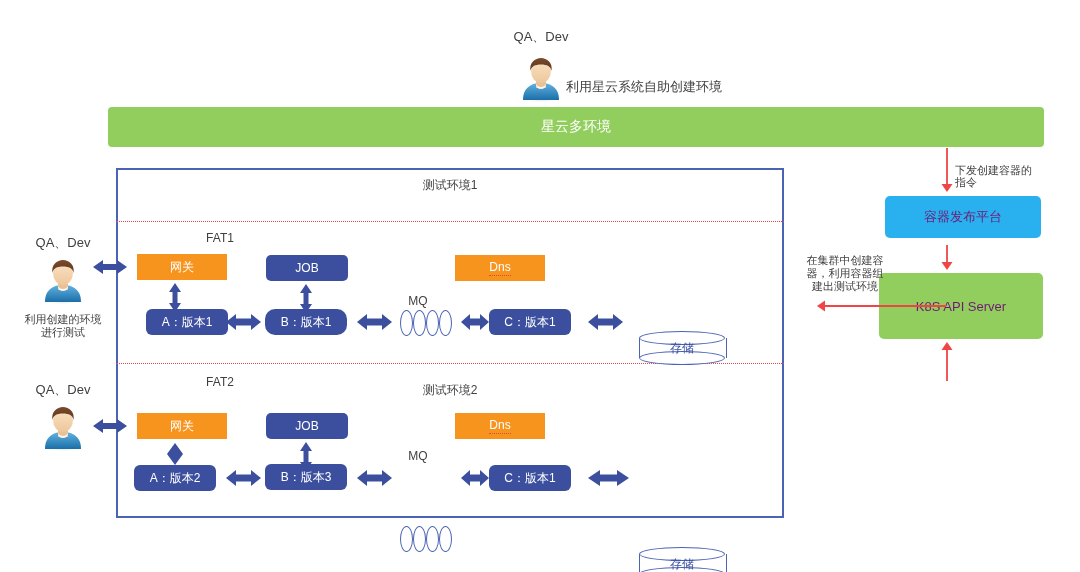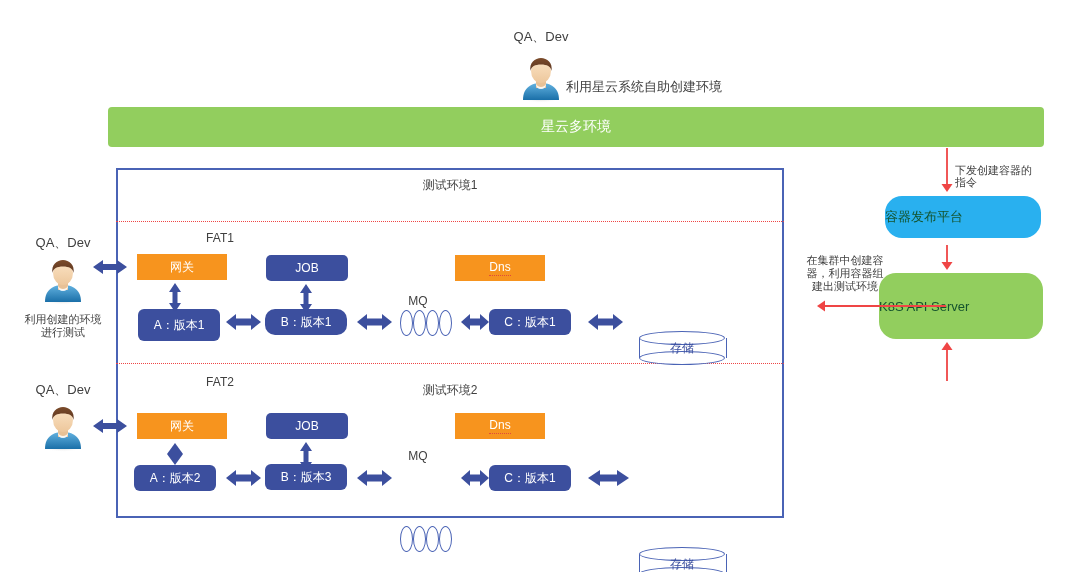--- a/index.html
+++ b/index.html
@@ -56,23 +56,23 @@
   .box-blue{background:#3c4f9e;border-radius:5px;}
   .box-blue-sq{background:#3c4f9e;border-radius:6px;}
 
   .dns-underline{
     border-bottom:1.5px dotted #e04a3a;
     padding-bottom:1px;
   }
 
   
   .card{
-    border-radius:17px;
-    display:flex;align-items:center;justify-content:flex-start;
-    color:#14532d;font-size:13px;white-space:nowrap;
+    border-radius:5px;
+    display:flex;align-items:center;justify-content:center;
+    color:#701a75;font-size:13px;white-space:nowrap;
   }
   .card-blue{background:#29b0ef;}
   .card-green{background:#92ce5e;}
 
   
   .cyl{position:relative;}
   .cyl .cyl-body{
     position:absolute;left:0;top:7px;width:100%;height:calc(100% - 14px);
     border-left:1.5px solid #4a63b5;border-right:1.5px solid #4a63b5;
     background:#ffffff;
@@ -182,21 +182,21 @@
   <div class="abs box box-orange" style="left:137px;top:254px;width:90px;height:26px;">
     <span>网关</span>
   </div>
   <div class="abs box box-blue" style="left:266px;top:255px;width:82px;height:26px;">
     <span>JOB</span>
   </div>
   <div class="abs box box-orange" style="left:455px;top:255px;width:90px;height:26px;">
     <span class="dns-underline">Dns</span>
   </div>
 
-  <div class="abs box box-blue-sq" style="left:138px;top:309px;width:82px;height:32px;">
+  <div class="abs box box-blue-sq" style="left:146px;top:309px;width:82px;height:26px;">
     <span>A：版本1</span>
   </div>
   <div class="abs box box-blue-sq" style="left:265px;top:309px;width:82px;height:26px;border-radius:10px;">
     <span>B：版本1</span>
   </div>
   <div class="abs box box-blue-sq" style="left:489px;top:309px;width:82px;height:26px;">
     <span>C：版本1</span>
   </div>
 
   <div class="abs lbl" style="left:398px;top:294px;width:40px;font-size:12px;">MQ</div>

